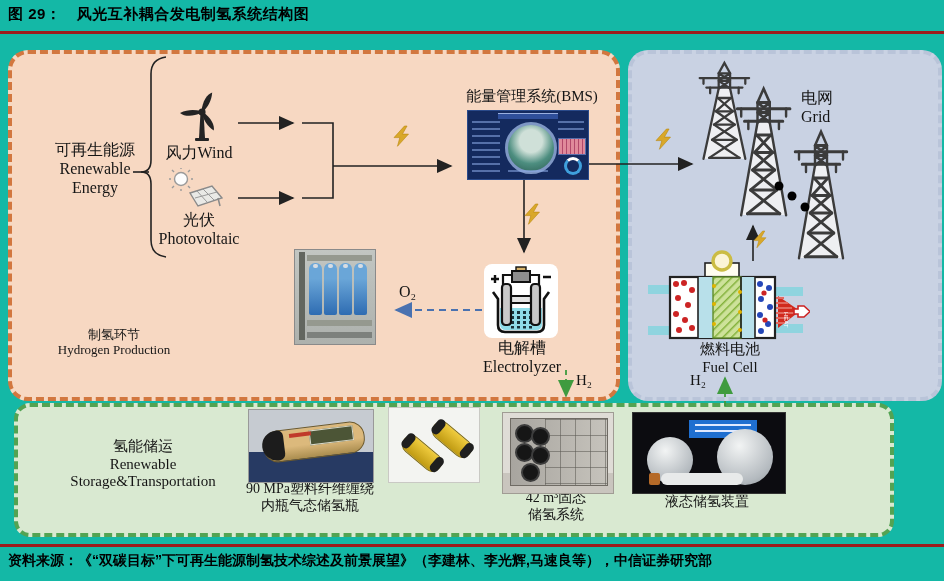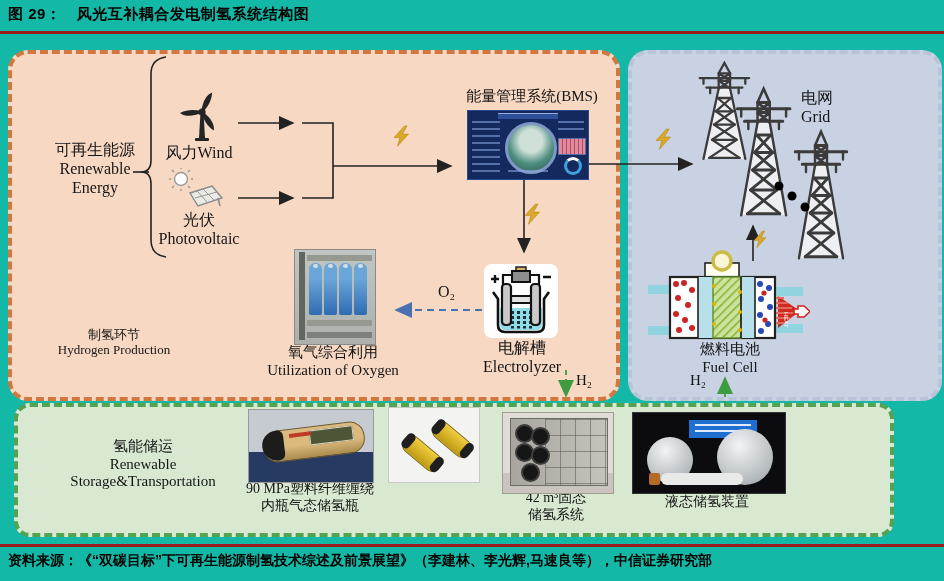--- a/index.html
+++ b/index.html
@@ -183,25 +183,21 @@
       <div class="cyl">
           <div class="cap"></div>
         </div>
       <div class="cyl">
           <div class="cap"></div>
         </div>
     </div>
     <div class="bar" style="top:70px;"></div>
     <div class="bar" style="top:82px;background:#7d817d;"></div>
   </div>
-  <div class="lbl cx" style="left:333px;top:344px;font-size:15px;">
-    <div>氧气综合利用</div>
-    <div>Utilization of Oxygen</div>
-  </div>
-  <div class="lbl" style="left:438px;top:283px;font-size:16px;">O₂</div>
+  <div class="lbl" style="left:399px;top:283px;font-size:16px;">O₂</div>
 
   <div class="lbl cx" style="left:114px;top:327px;font-size:13px;">
     <div>制氢环节</div>
     <div>Hydrogen Production</div>
   </div>
 
   <div class="lbl" style="left:801px;top:89px;font-size:16px;text-align:left;">
     <div>电网</div>
     <div>Grid</div>
   </div>

